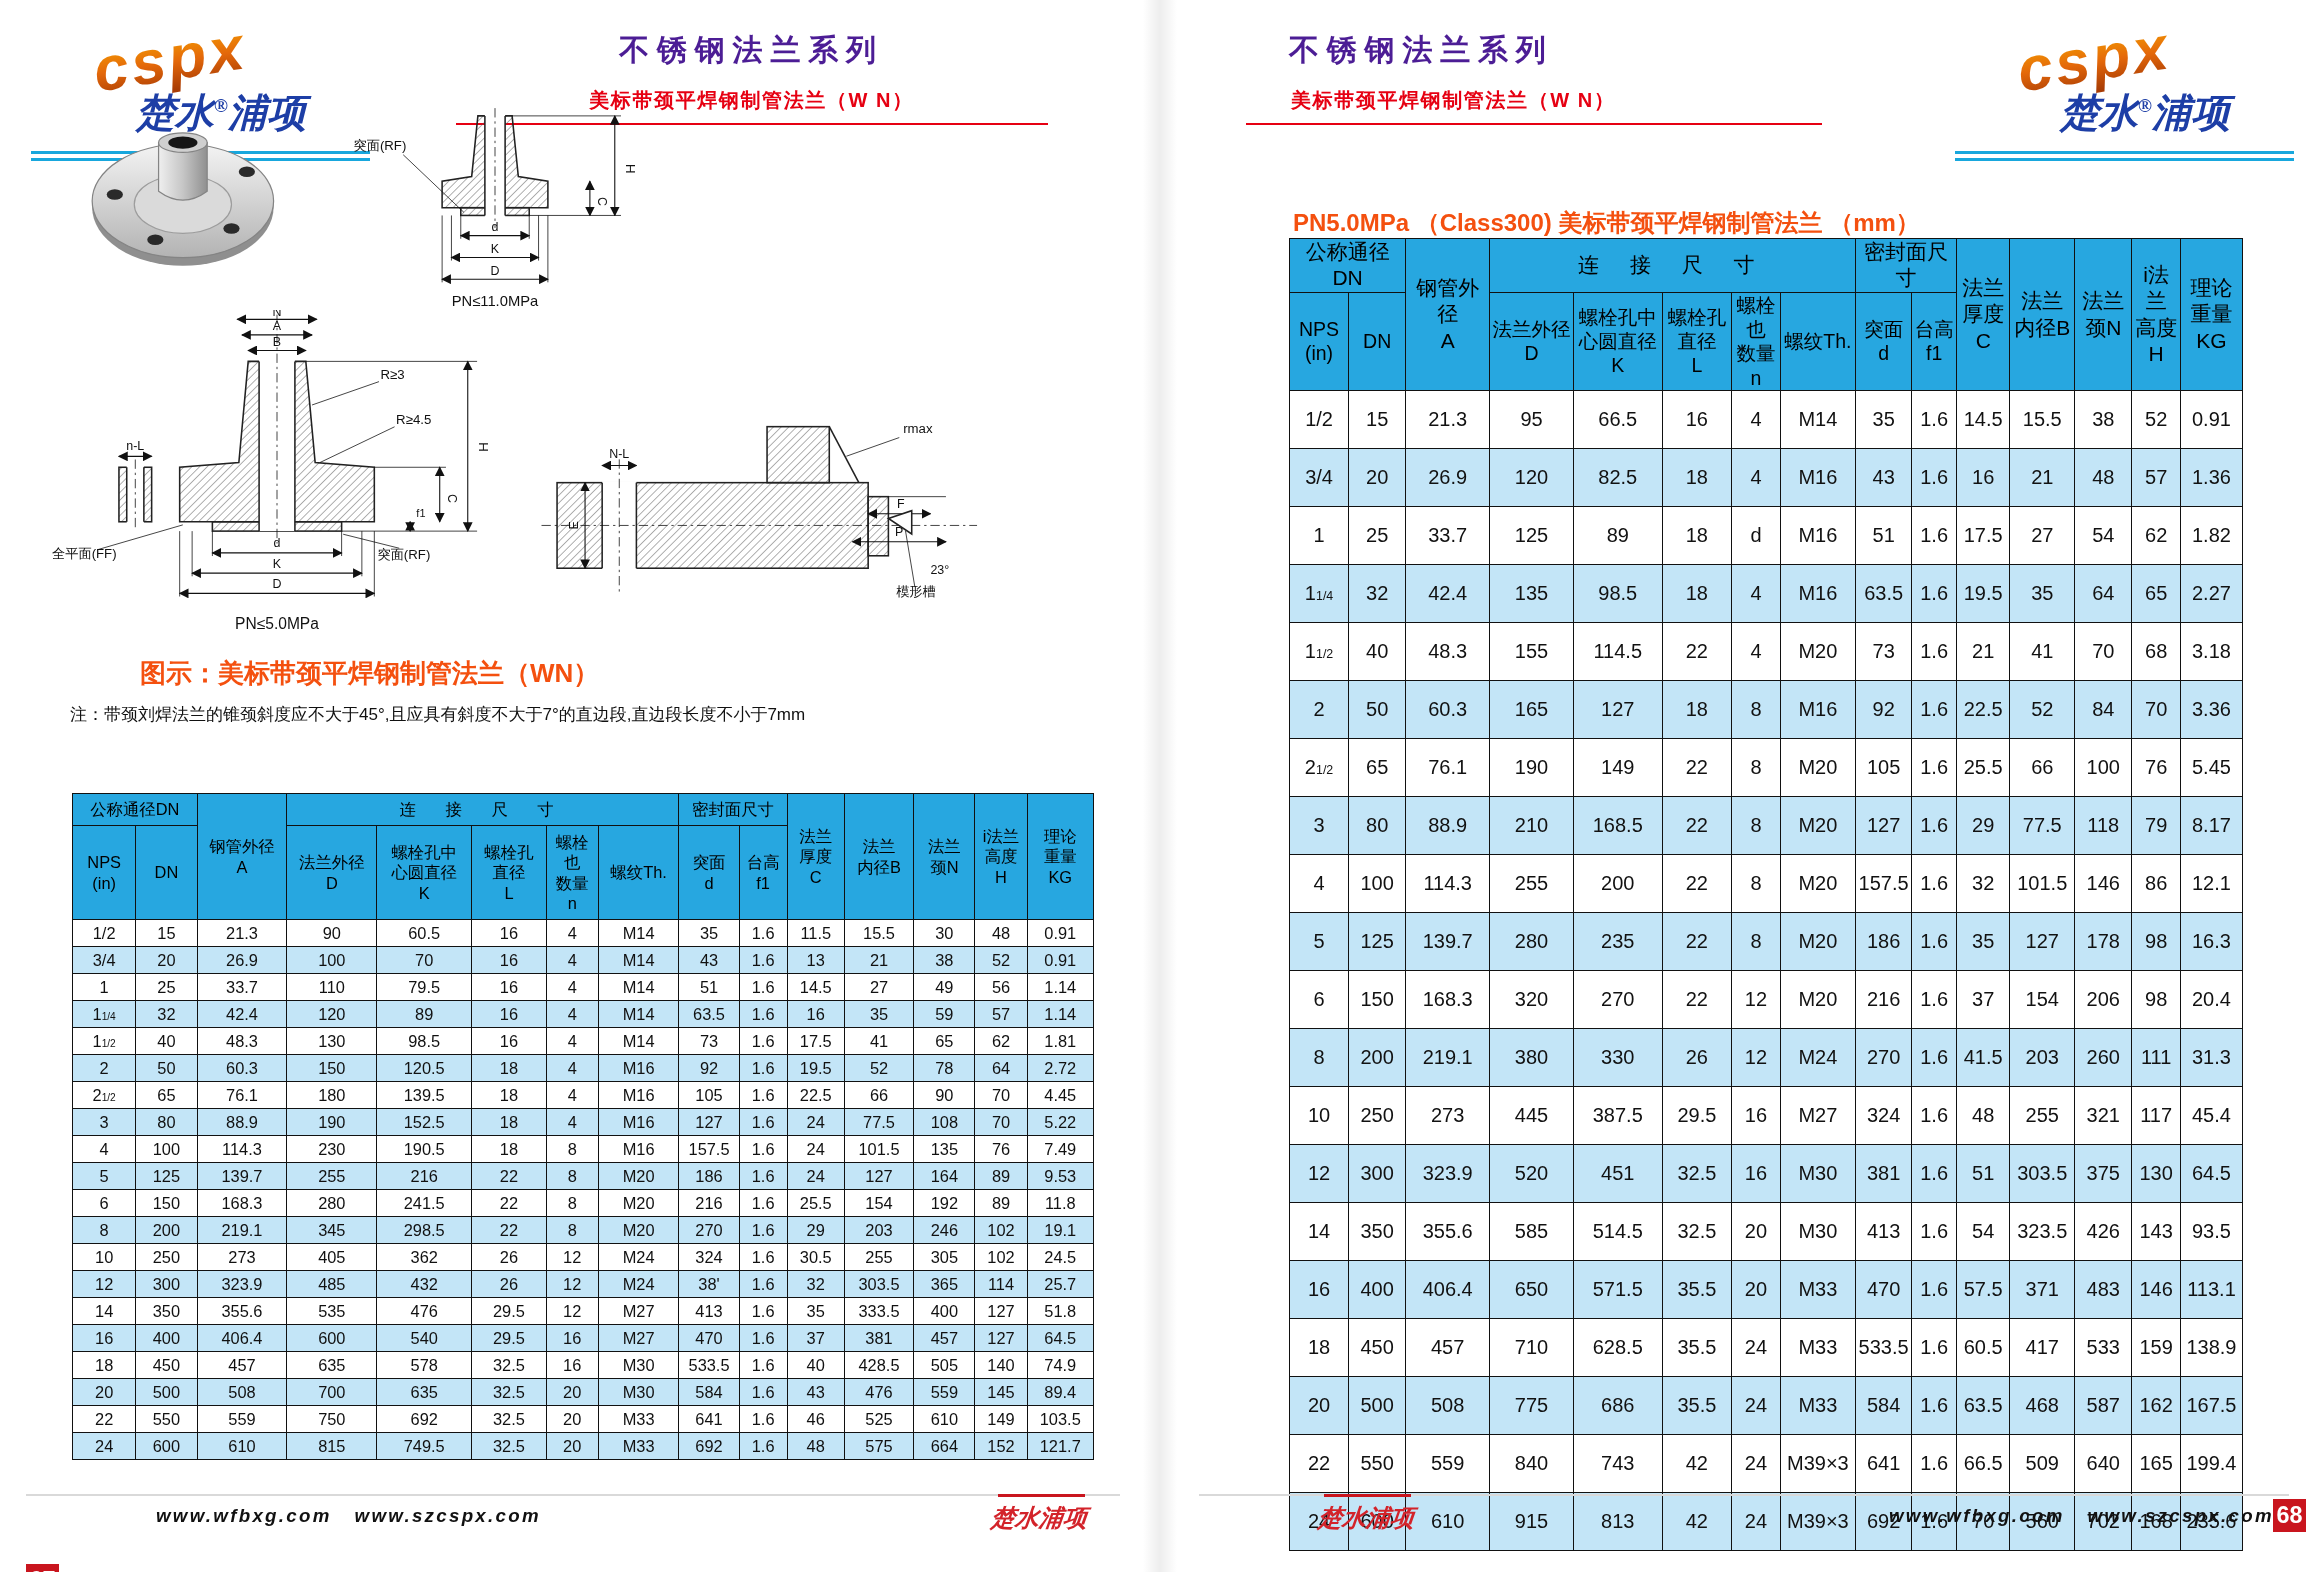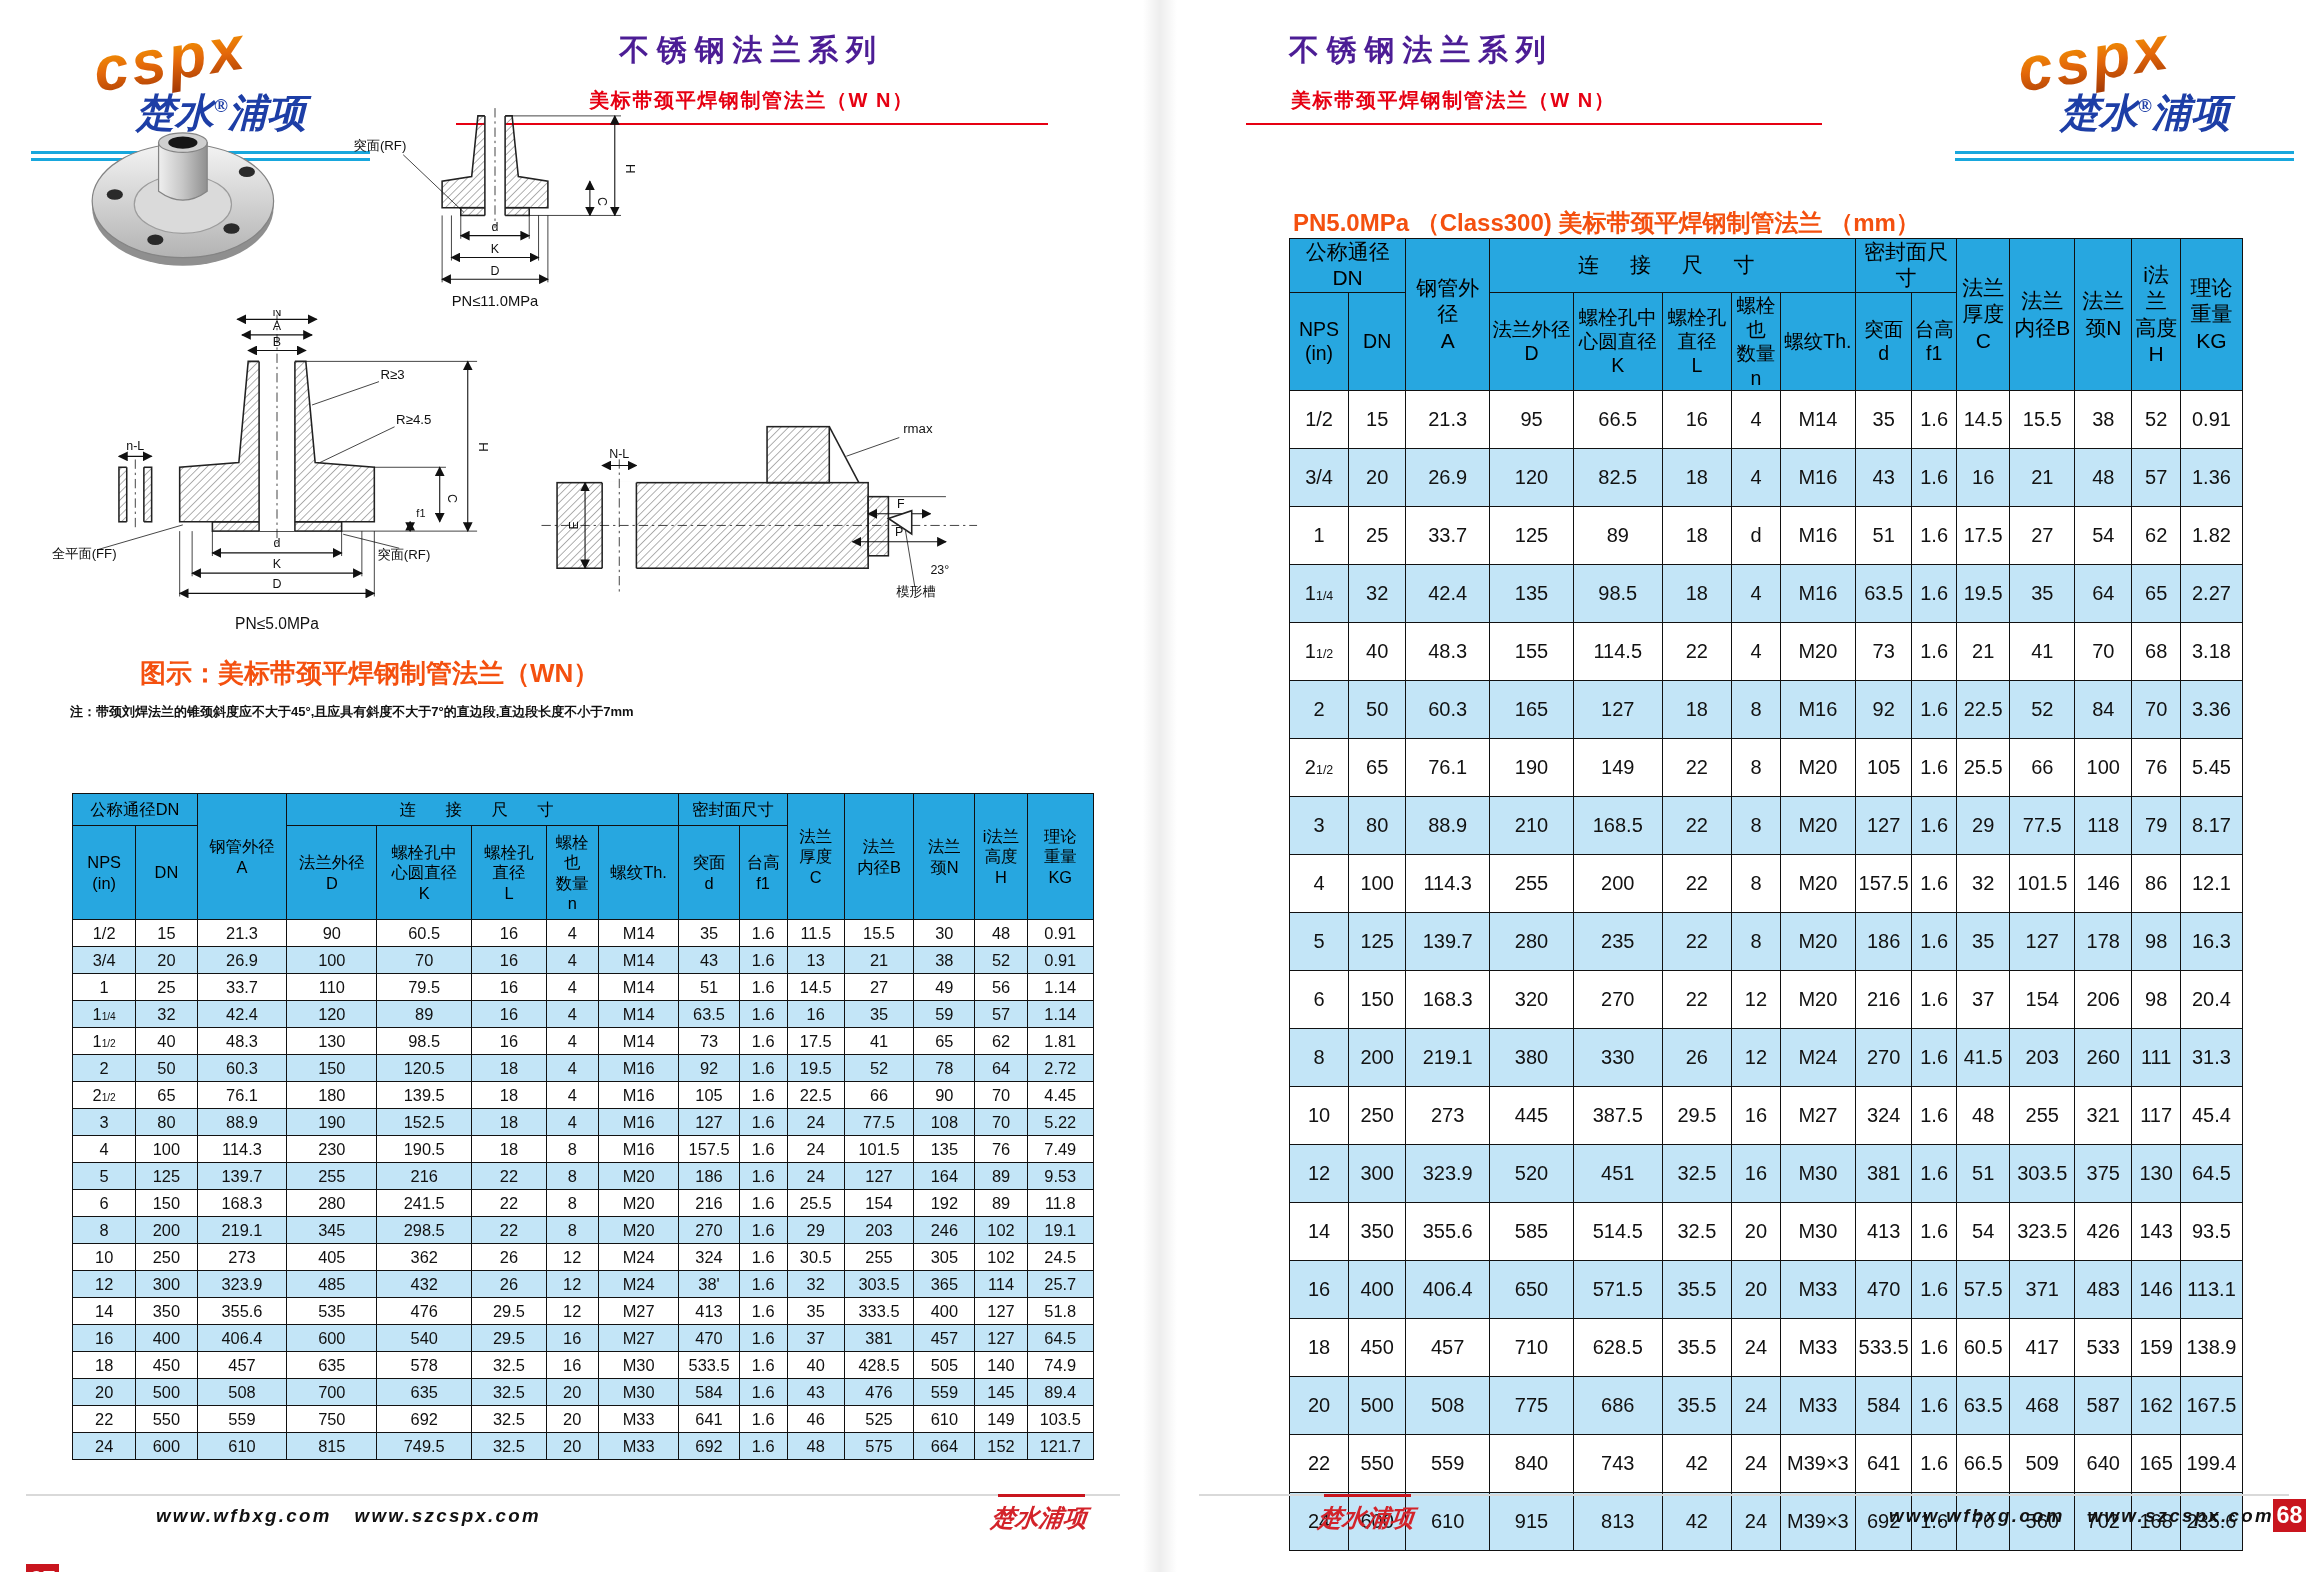--- a/index.html
+++ b/index.html
@@ -16,21 +16,21 @@
   .logo-cn{font-family:"Liberation Serif",serif;font-style:italic;font-weight:bold;
            font-size:39px;color:#1d3ea6;white-space:nowrap;}
   .logo-cn sup{font-size:18.7px;}
   .cyan-rule{height:3.9px;border-top:3.1px solid #18a7dd;border-bottom:3.1px solid #18a7dd;}
   .page-title{color:#4c1d95;font-size:30px;font-weight:bold;letter-spacing:7.8px;white-space:nowrap;}
   .page-sub{color:#e60012;font-size:20px;font-weight:bold;letter-spacing:1.6px;white-space:nowrap;}
   .red-rule{height:2.3px;background:#e60012;}
   .center{text-align:center;}
   
   .fig-caption{color:#f4500f;font-size:26px;font-weight:bold;text-align:left;white-space:nowrap;}
-  .fig-note{color:#111;font-size:13px;font-weight:bold;white-space:nowrap;}
+  .fig-note{color:#111;font-size:17px;font-weight:normal;white-space:nowrap;}
   .tbl-title{color:#f4500f;font-size:24px;font-weight:bold;white-space:nowrap;margin-top:8px;}
   .drw text{font-family:"Liberation Sans",sans-serif;fill:#111;}
   .dim{stroke:#111;stroke-width:1.4;fill:none;}
   .ext{stroke:#111;stroke-width:1;fill:none;}
   .cl{stroke:#111;stroke-width:1;fill:none;stroke-dasharray:12 5 3 5;}
   .ol{stroke:#222;stroke-width:2;}
   
   table.spec{position:absolute;border-collapse:collapse;table-layout:fixed;background:#fff;}
   .spec th{background:#27a7e0;font-weight:normal;color:#000;border:1.6px solid #111;
            text-align:center;vertical-align:middle;white-space:pre-line;padding:0 1.6px;line-height:1.25;}

